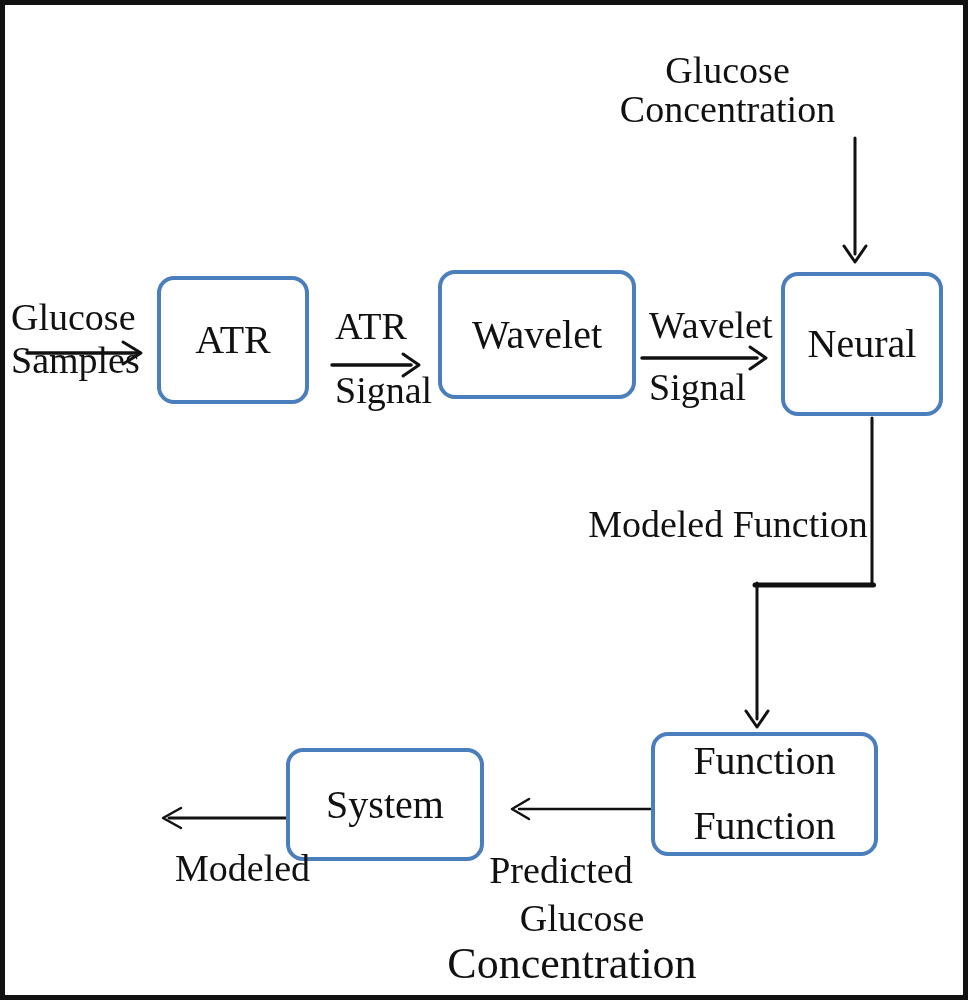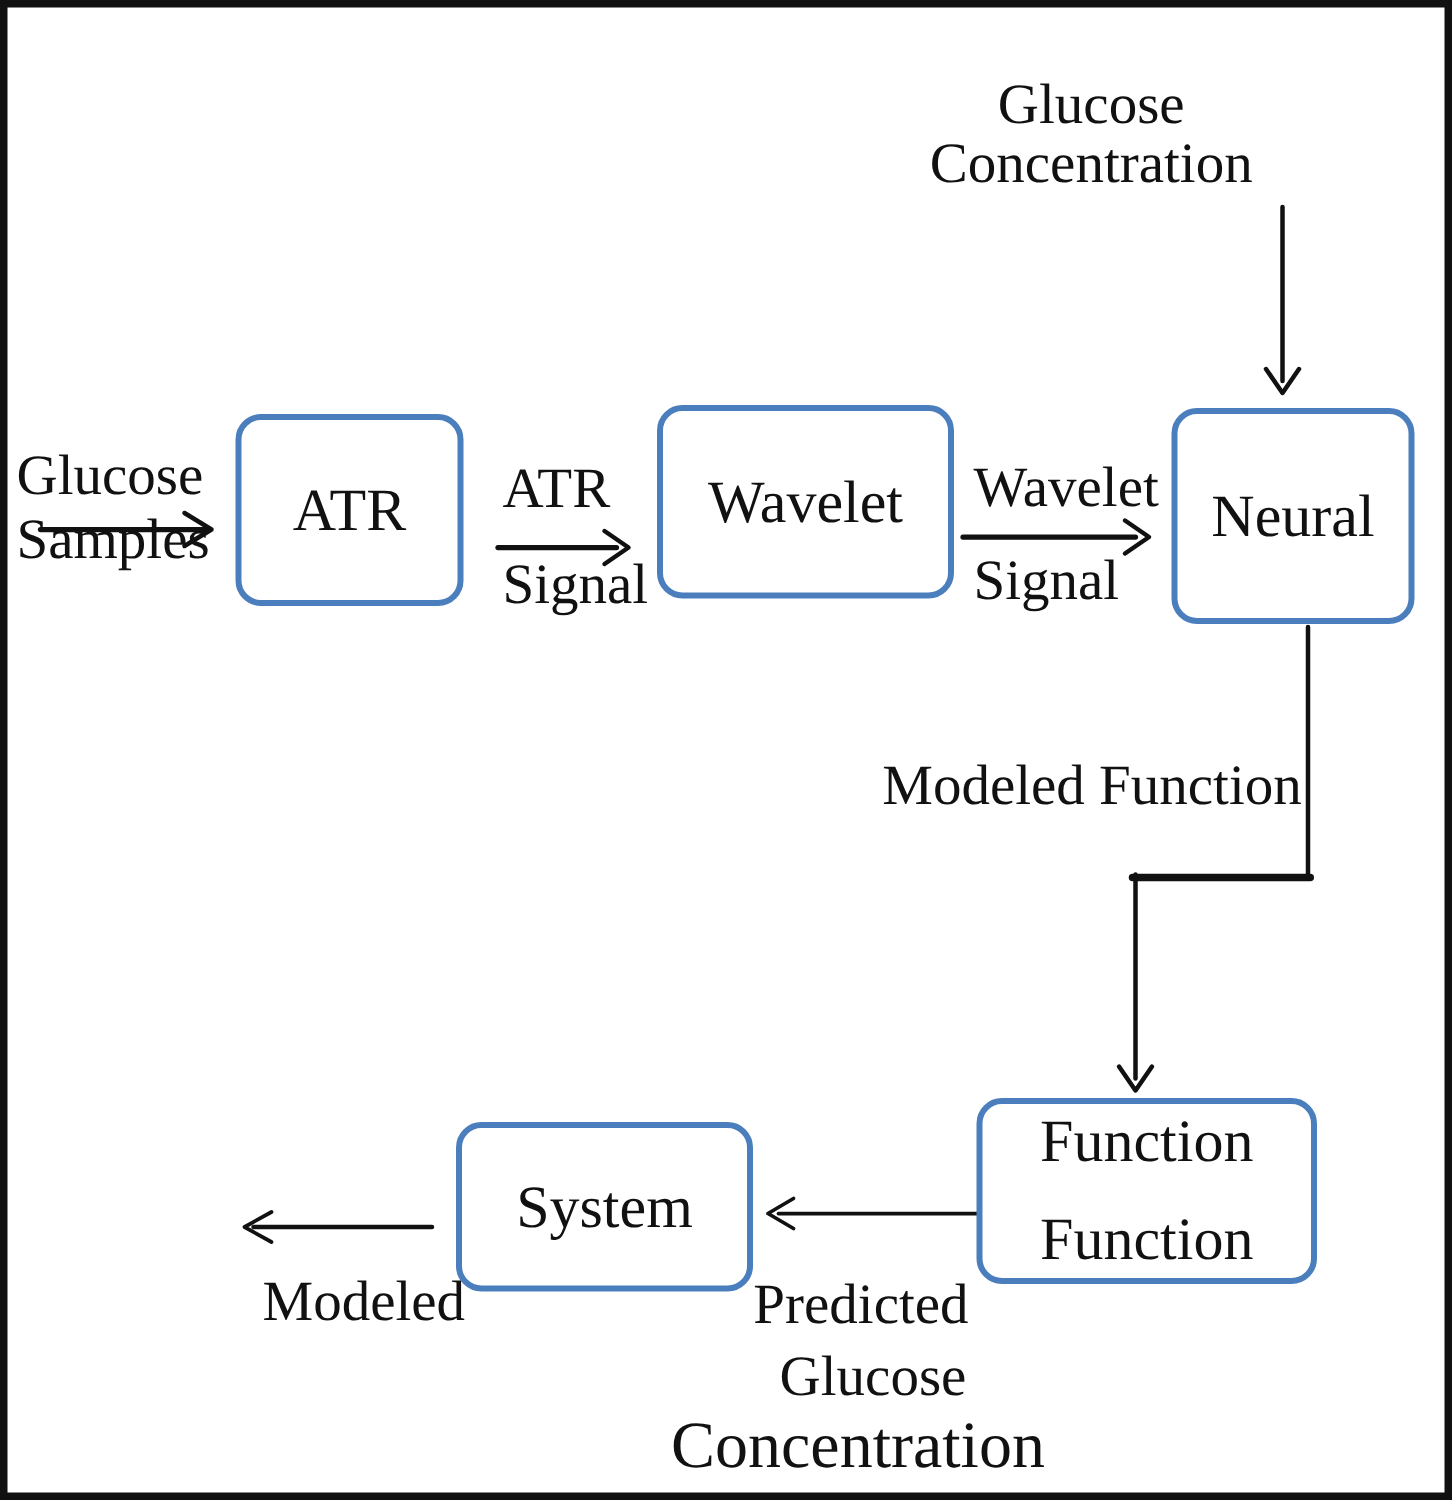--- a/index.html
+++ b/index.html
@@ -36,41 +36,41 @@
     align-items: center;
     justify-content: center;
     text-align: center;
     font-size: 40px;
     line-height: 1.25;
   }
   .box-atr            { left: 152px; top: 271px; width: 152px; height: 128px; }
   .box-wavelet        { left: 433px; top: 265px; width: 198px; height: 129px; }
   .box-neural-network { left: 776px; top: 267px; width: 162px; height: 144px; line-height: 1.3; }
   .box-function-training { left: 646px; top: 727px; width: 227px; height: 124px; line-height: 1.12; gap: 20px; }
-  .box-system         { left: 299px; top: 743px; width: 198px; height: 113px; }
+  .box-system         { left: 281px; top: 743px; width: 198px; height: 113px; }
 
   .lbl {
     position: absolute;
     font-size: 38px;
     line-height: 1;
     white-space: nowrap;
   }
   .center { text-align: center; }
 
   .lbl-glucose-in-1 { left: 6px;   top: 293px; }
   .lbl-glucose-in-2 { left: 6px;   top: 336px; }
   .lbl-atr-sig-1    { left: 330px; top: 302px; }
   .lbl-atr-sig-2    { left: 330px; top: 366px; }
   .lbl-wav-sig-1    { left: 644px; top: 301px; }
   .lbl-wav-sig-2    { left: 644px; top: 363px; }
   .lbl-gc-1         { left: 602px; top: 46px;  width: 241px; }
   .lbl-gc-2         { left: 602px; top: 85px;  width: 241px; }
   .lbl-modeled      { left: 583px; top: 500px; width: 280px; }
   .lbl-result       { left: 170px; top: 844px; width: 100px; }
-  .lbl-pred-1       { left: 493px; top: 846px; width: 152px; }
+  .lbl-pred-1       { left: 480px; top: 846px; width: 152px; }
   .lbl-pred-2       { left: 501px; top: 894px; width: 152px; }
   .lbl-pred-3       { left: 441px; top: 937px; width: 252px; font-size: 44px; }
 </style>
 </head>
 <body>
 
 <div class="canvas">
 
   <svg class="arrow-layer" viewBox="0 0 968 1000" xmlns="http://www.w3.org/2000/svg" fill="none" stroke="#111111" stroke-linecap="round" stroke-linejoin="round">
 

